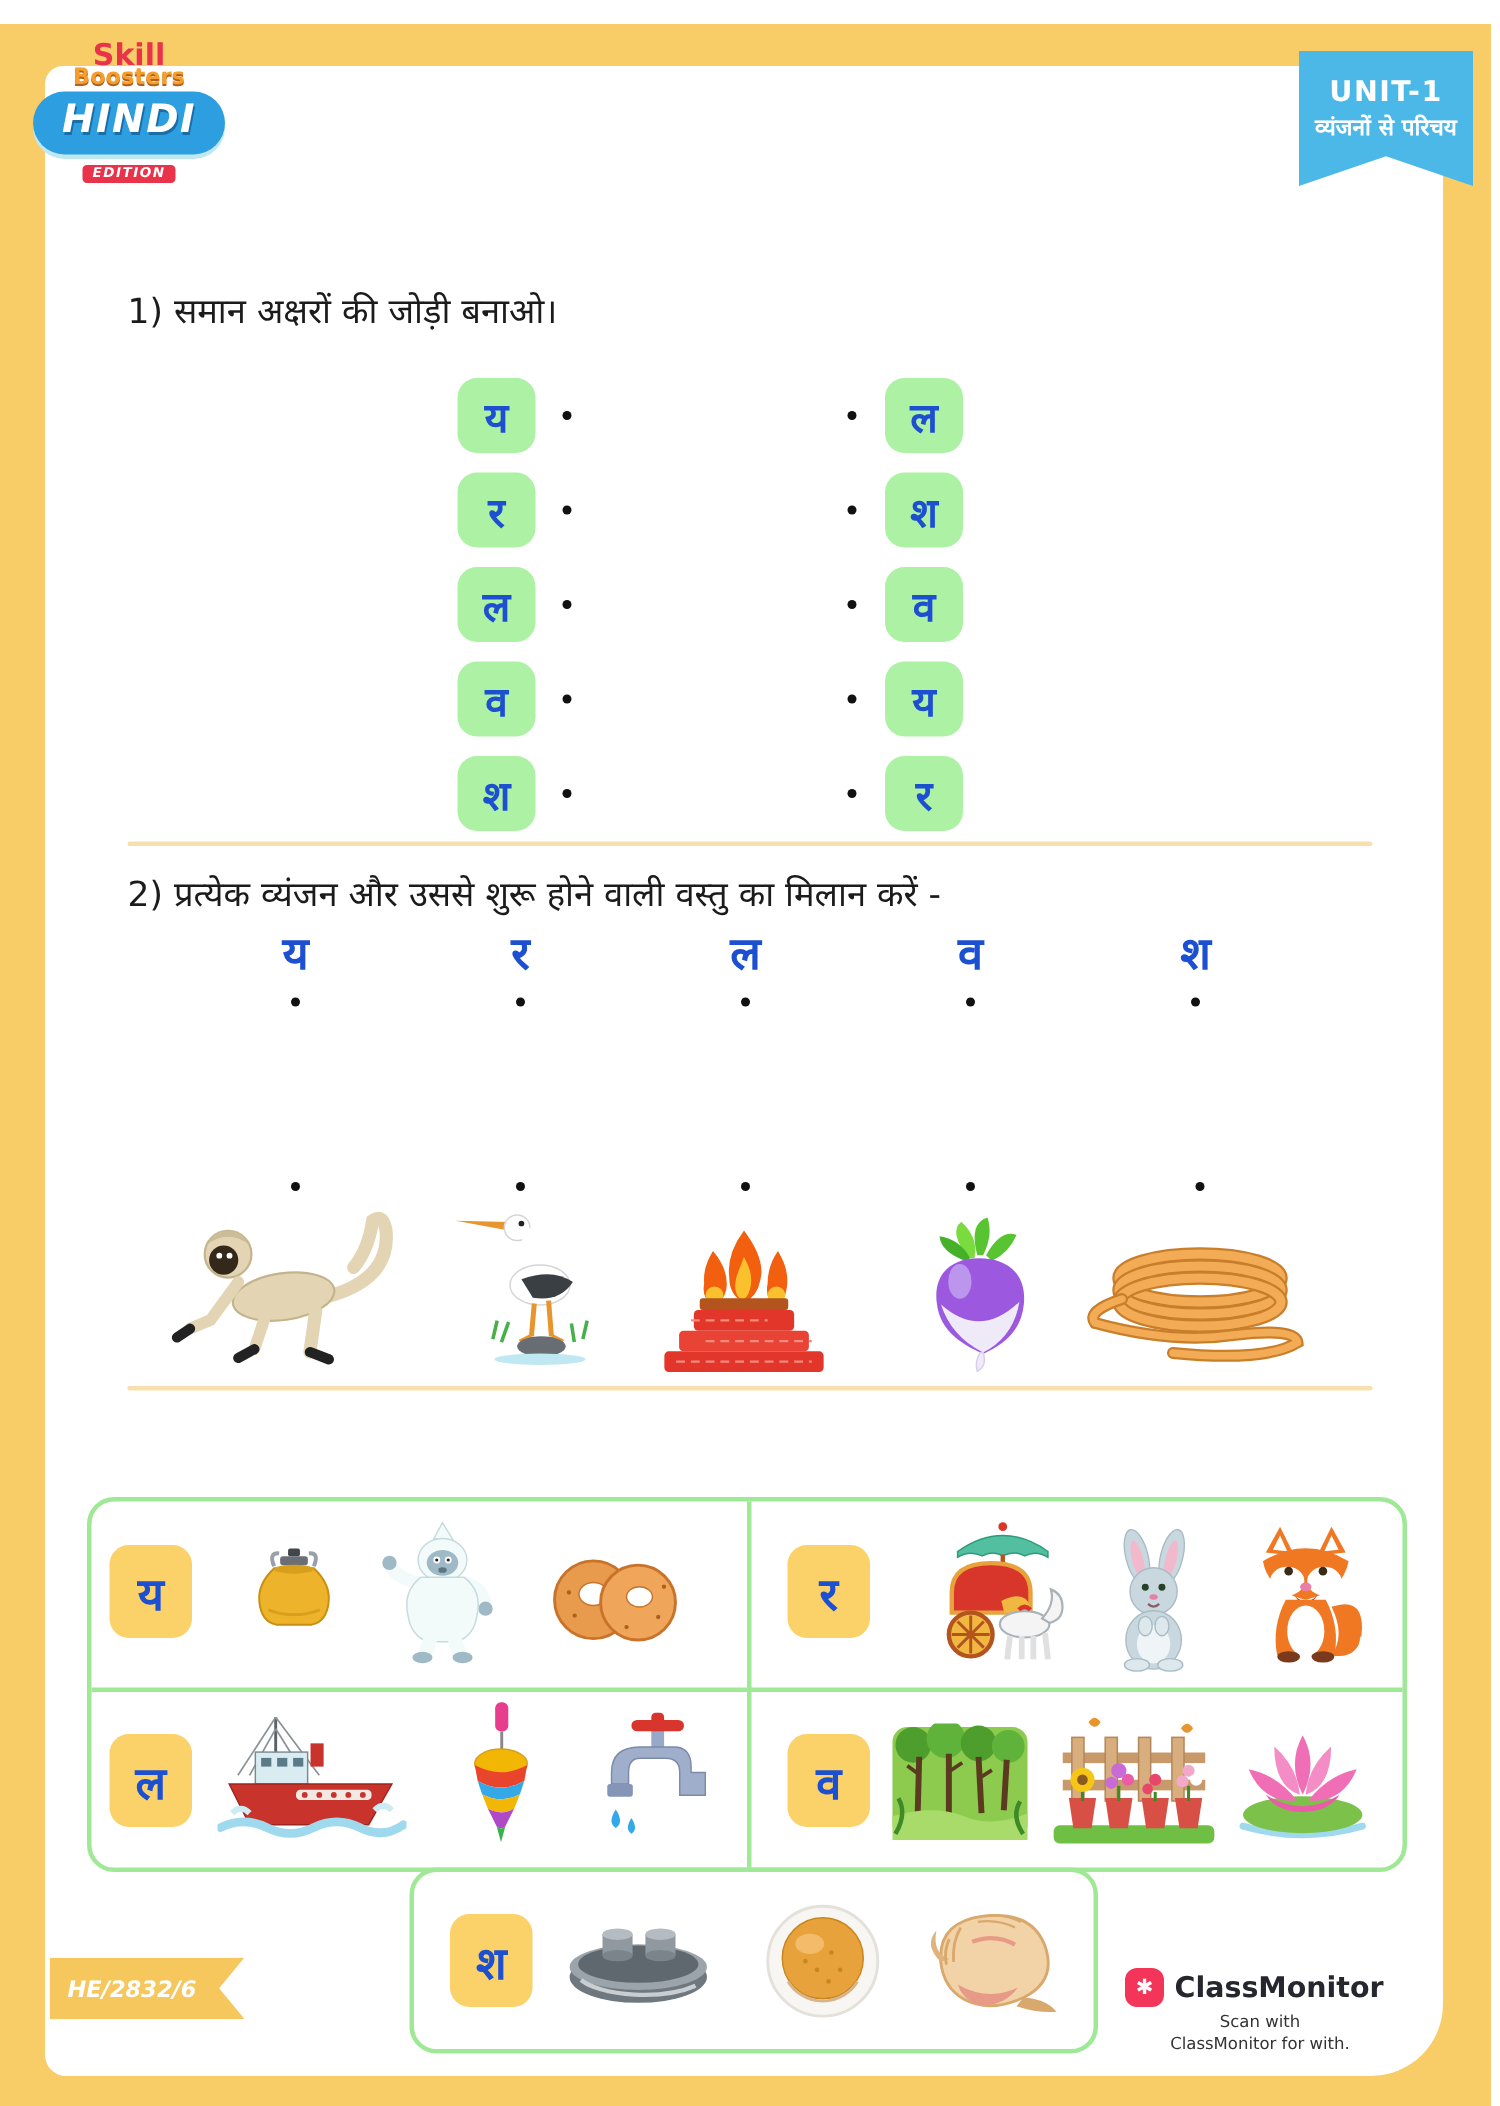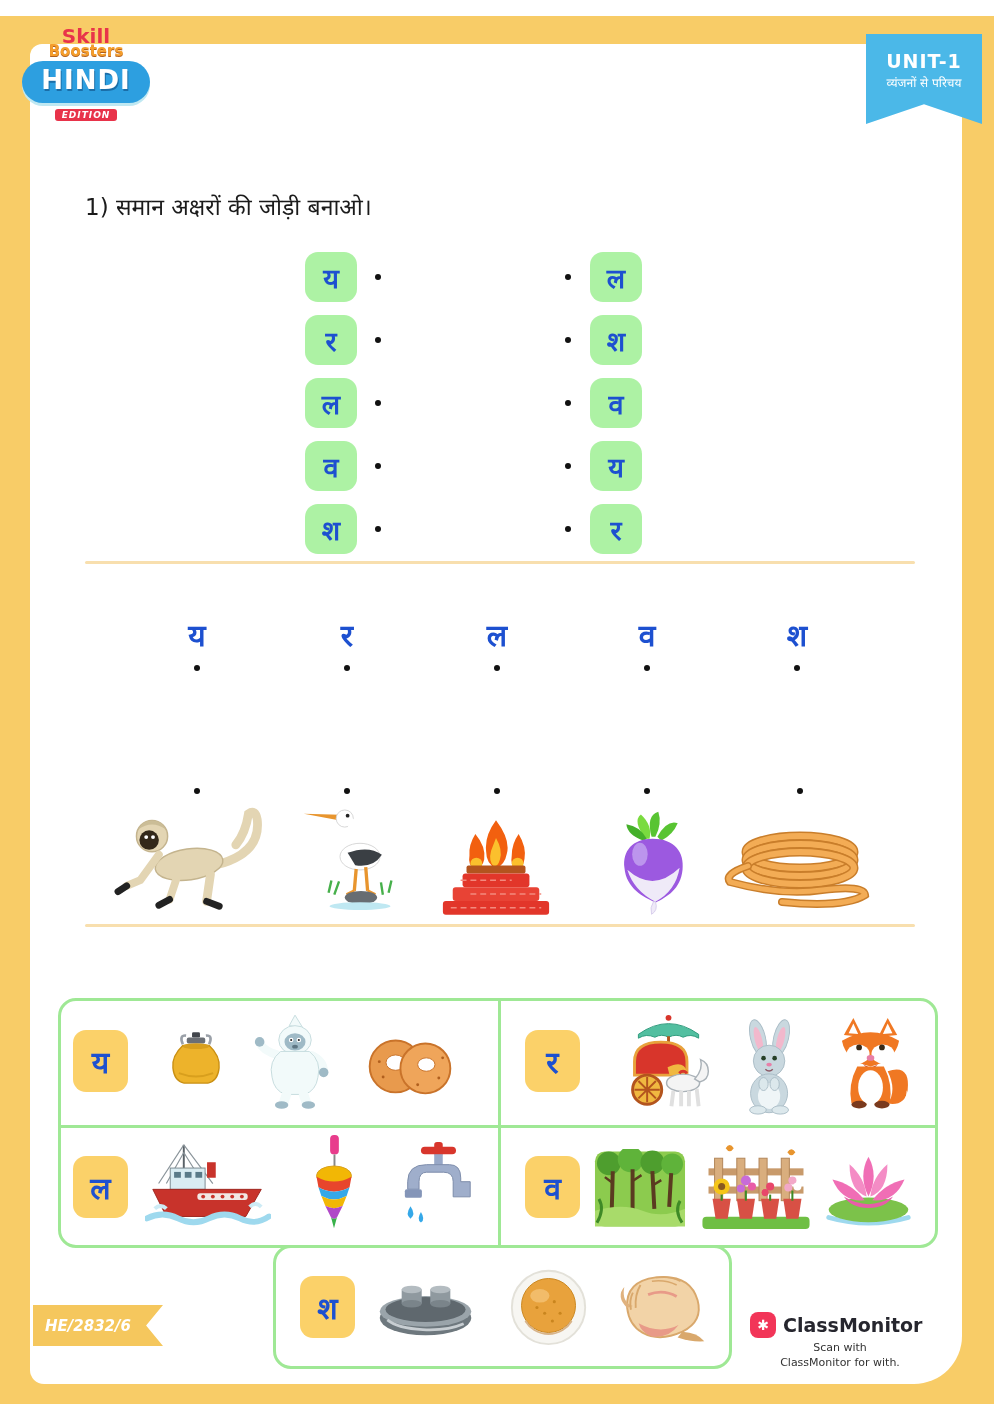--- a/index.html
+++ b/index.html
@@ -13,35 +13,35 @@
     position: absolute; left: 30px; top: 28px; width: 932px; height: 1340px;
     background: #ffffff; border-radius: 12px 12px 48px 14px;
   }
   
   .logo { position:absolute; left:22px; top:10px; width:128px; text-align:center; z-index:5; }
   .logo-skill { font-size:20px; font-weight:800; color:#E8334A; line-height:1; }
   .logo-boosters { font-size:15px; font-weight:800; color:#F59E2C; line-height:1; margin-top:-2px;
     text-shadow:0 1px 0 #b05f1e; }
   .logo-cloud { margin-top:2px; background:#2D9FE0; border-radius:26px; padding:6px 8px 10px;
     box-shadow:0 3px 0 #bfe8f2; }
-  .logo-hindi { font-size:26px; font-weight:900; color:#fff; letter-spacing:1px;
+  .logo-hindi { font-size:26px; font-weight:900; font-style:italic; color:#fff; letter-spacing:1px;
     text-shadow:1px 2px 0 #1a6ea8; line-height:1; }
   .logo-edition { display:inline-block; margin-top:-8px; background:#E8334A; border:2px solid #fff;
     border-radius:5px; color:#fff; font-size:9px; font-weight:800; font-style:italic;
     padding:1px 7px; letter-spacing:1px; position:relative; z-index:6; }
   .title { position:absolute; left:0; top:46px; width:100%; text-align:center; }
   .title-l1 { font-size:36px; font-weight:800; color:#1766D9; line-height:1.2; }
   .title-l2 { font-size:36px; font-weight:800; color:#1766D9; line-height:1.2; }
   .unit-badge {
     position:absolute; left:866px; top:18px; width:116px; height:90px; background:#4BB8E8;
     clip-path: polygon(0 0, 100% 0, 100% 100%, 50% 78%, 0 100%);
     text-align:center; color:#fff; padding-top:16px; z-index:4;
   }
   .unit-badge .u1 { font-size:19px; font-weight:800; letter-spacing:1px; }
-  .unit-badge .u2 { font-size:12px; font-weight:400; margin-top:2px; }
+  .unit-badge .u2 { font-size:15px; font-weight:700; margin-top:2px; }
   
   .q-heading { position:absolute; left:85px; font-size:23px; color:#1b1b1b; }
   .divider { position:absolute; left:85px; width:830px; height:3px; background:#F8DFAE; border-radius:2px; }
   
   .tile { position:absolute; width:52px; height:50px; background:#ADF2A4; border-radius:13px;
     display:flex; align-items:center; justify-content:center; }
   .tile span { font-size:27px; font-weight:800; color:#1D50D0; }
   .dot { position:absolute; width:6px; height:6px; background:#111; border-radius:50%; }
   
   .q2-letter { position:absolute; transform:translateX(-50%); font-size:30px; font-weight:800; color:#1D50D0; }
@@ -133,20 +133,21 @@
       <span>श</span>
     </div>
   <span class="dot" style="left:375px;top:510px"></span>
   <span class="dot" style="left:565px;top:510px"></span>
   <div class="tile" style="left:590px;top:488px">
       <span>र</span>
     </div>
 
   <div class="divider" style="top:545px"></div>
 
+  <div class="q-heading" style="top:563px">2) प्रत्येक व्यंजन और उससे शुरू होने वाली वस्तु का मिलान करें -</div>
 
   <span class="q2-letter" style="left:197px;top:598px">य</span>
   <span class="q2-letter" style="left:347px;top:598px">र</span>
   <span class="q2-letter" style="left:497px;top:598px">ल</span>
   <span class="q2-letter" style="left:647px;top:598px">व</span>
   <span class="q2-letter" style="left:797px;top:598px">श</span>
 
   <span class="dot" style="left:194px;top:649px"></span>
   <span class="dot" style="left:344px;top:649px"></span>
   <span class="dot" style="left:494px;top:649px"></span>

